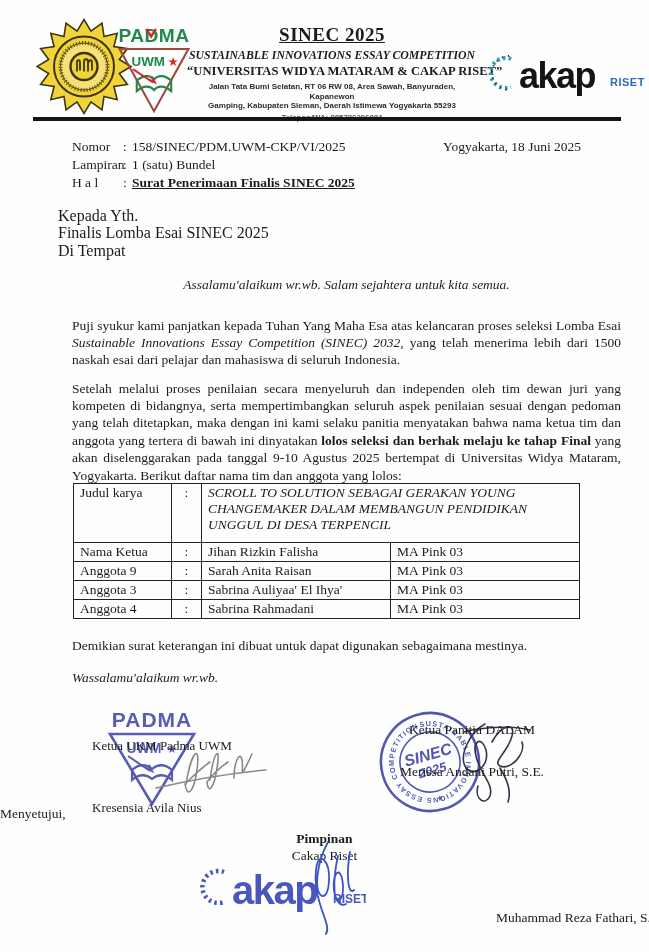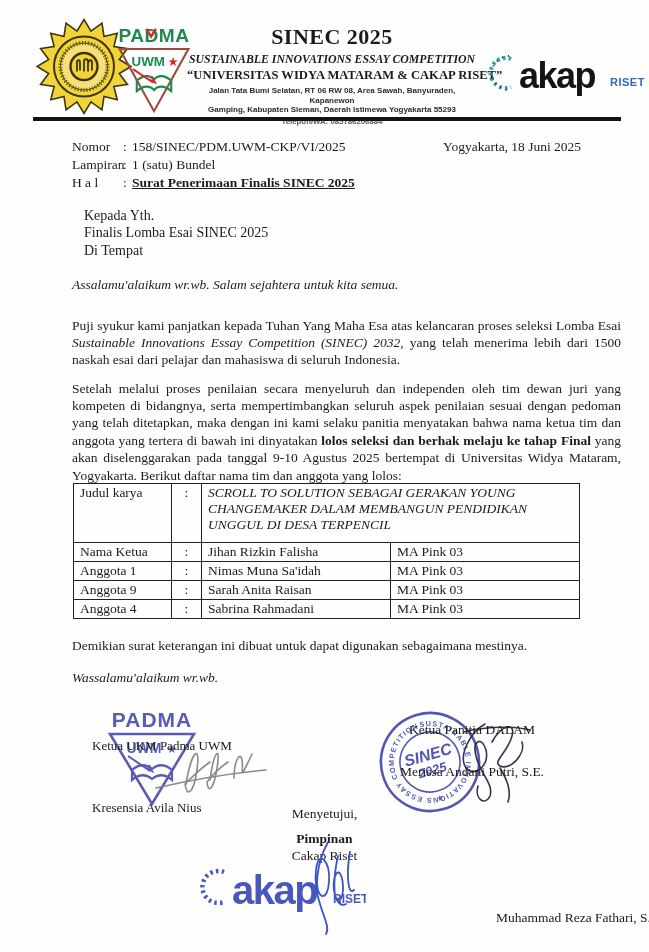--- a/index.html
+++ b/index.html
@@ -7,36 +7,36 @@
   .page{
     position:relative;width:649px;height:952px;margin:0 auto;
     background:#fefefe;color:#1b1b1b;overflow:hidden;
     font-family:"Liberation Serif", serif;
   }
   
   .logo-uwm{position:absolute;left:36px;top:18px;}
   .logo-padma{position:absolute;left:110px;top:24px;}
   .logo-cakap{position:absolute;left:477px;top:46px;}
   .head-center{position:absolute;left:187px;top:24px;width:290px;text-align:center;}
-  .head-title{font-size:22px;font-weight:bold;letter-spacing:.5px;}
+  .head-title{font-size:19px;font-weight:bold;letter-spacing:.5px;text-decoration:underline;}
   .head-sub{font-size:11.8px;font-weight:bold;font-style:italic;margin-top:2px;white-space:nowrap;}
   .head-org{font-size:12.6px;font-weight:bold;margin-top:1px;white-space:nowrap;}
   .head-addr{font-family:"Liberation Sans", sans-serif;font-size:8px;font-weight:bold;color:#2c2c2c;margin-top:3px;line-height:9.5px;}
   .head-phone{font-family:"Liberation Sans", sans-serif;font-size:7.8px;font-weight:bold;color:#5a5a5a;margin-top:2px;}
   .head-rule{position:absolute;left:33px;top:117px;width:588px;height:3.5px;background:#141414;}
   
   .meta{position:absolute;left:72px;top:138px;font-size:13.5px;}
   .meta-row{display:flex;line-height:18.2px;}
   .meta-label{width:51px;}
   .meta-colon{width:9px;}
   .hal-value{font-weight:bold;text-decoration:underline;}
   .date{position:absolute;left:443px;top:138px;font-size:13.5px;line-height:18.2px;}
   
-  .recipient{position:absolute;left:84px;top:207px;font-size:14px;line-height:17.4px;}
-  .salutation{position:absolute;left:72px;top:277px;width:549px;font-size:13.5px;font-style:italic;}
+  .recipient{position:absolute;left:58px;top:207px;font-size:16px;line-height:17.4px;}
+  .salutation{position:absolute;left:72px;top:277px;width:549px;font-size:13.5px;font-style:italic;text-align:center;}
   .para{position:absolute;left:72px;width:549px;font-size:13.5px;line-height:17.4px;text-align:justify;}
   .para1{top:303px;}
   .para2{top:366px;}
   
   .tbl-wrap{position:absolute;left:73px;top:483px;}
   table.team{border-collapse:collapse;width:507px;font-size:13.5px;table-layout:fixed;}
   table.team td{border:1.5px solid #222;padding:1px 6px;vertical-align:top;line-height:16px;}
   td.c-label{width:85px;}
   td.c-colon{width:17px;text-align:center;padding:1px 0;}
   td.c-name{width:205px;}
@@ -49,21 +49,21 @@
   .closing2{position:absolute;left:72px;top:670px;font-size:13.5px;font-style:italic;}
   
   .sig-left{position:absolute;left:92px;top:738px;width:178px;text-align:left;font-size:13px;}
   .sig-right{position:absolute;left:382px;top:722px;width:180px;text-align:center;font-size:13.5px;}
   .sig-name-l{margin-top:46px;}
   .sig-name-r{margin-top:26px;}
   .stamp-padma{position:absolute;left:96px;top:708px;opacity:.85;}
   .stamp-sinec{position:absolute;left:378px;top:710px;opacity:.88;transform:rotate(-16deg);}
   .squiggle-left{position:absolute;left:152px;top:728px;}
   .squiggle-right{position:absolute;left:430px;top:716px;}
-  .center-approve{position:absolute;left:0;top:806px;width:649px;text-align:center;font-size:13.5px;}
+  .center-approve{position:absolute;left:0;top:806px;width:649px;text-align:left;font-size:13.5px;}
   .center-role{position:absolute;left:0;top:831px;width:649px;text-align:center;font-size:13.5px;font-weight:bold;}
   .center-org{position:absolute;left:0;top:848px;width:649px;text-align:center;font-size:13.5px;}
   .stamp-cakap{position:absolute;left:188px;top:858px;opacity:.92;}
   .squiggle-center{position:absolute;left:262px;top:838px;}
   .center-name{position:absolute;left:15px;top:910px;width:649px;text-align:right;font-size:13.5px;}
 </style>
 </head>
 <body>
 
 <div class="page">
@@ -146,29 +146,29 @@
         <td class="c-colon">:</td>
         <td colspan="2" class="title-text">SCROLL TO SOLUTION SEBAGAI GERAKAN YOUNG CHANGEMAKER DALAM MEMBANGUN PENDIDIKAN UNGGUL DI DESA TERPENCIL</td>
       </tr>
       <tr class="data-row">
         <td class="c-label">Nama Ketua</td>
         <td class="c-colon">:</td>
         <td class="c-name">Jihan Rizkin Falisha</td>
         <td class="c-school">MA Pink 03</td>
       </tr>
       <tr class="data-row">
-        <td class="c-label">Anggota 1</td>
-        <td class="c-colon">:</td>
-        <td class="c-name">Nimas Muna Sa'idah</td>
-        <td class="c-school">MA Pink 03</td>
-      </tr>
-      <tr class="data-row">
         <td class="c-label">Anggota 9</td>
         <td class="c-colon">:</td>
         <td class="c-name">Sarah Anita Raisan</td>
+        <td class="c-school">MA Pink 03</td>
+      </tr>
+      <tr class="data-row">
+        <td class="c-label">Anggota 3</td>
+        <td class="c-colon">:</td>
+        <td class="c-name">Sabrina Auliyaa' El Ihya'</td>
         <td class="c-school">MA Pink 03</td>
       </tr>
       <tr class="data-row">
         <td class="c-label">Anggota 4</td>
         <td class="c-colon">:</td>
         <td class="c-name">Sabrina Rahmadani</td>
         <td class="c-school">MA Pink 03</td>
       </tr>
     </tbody>
       </table>

